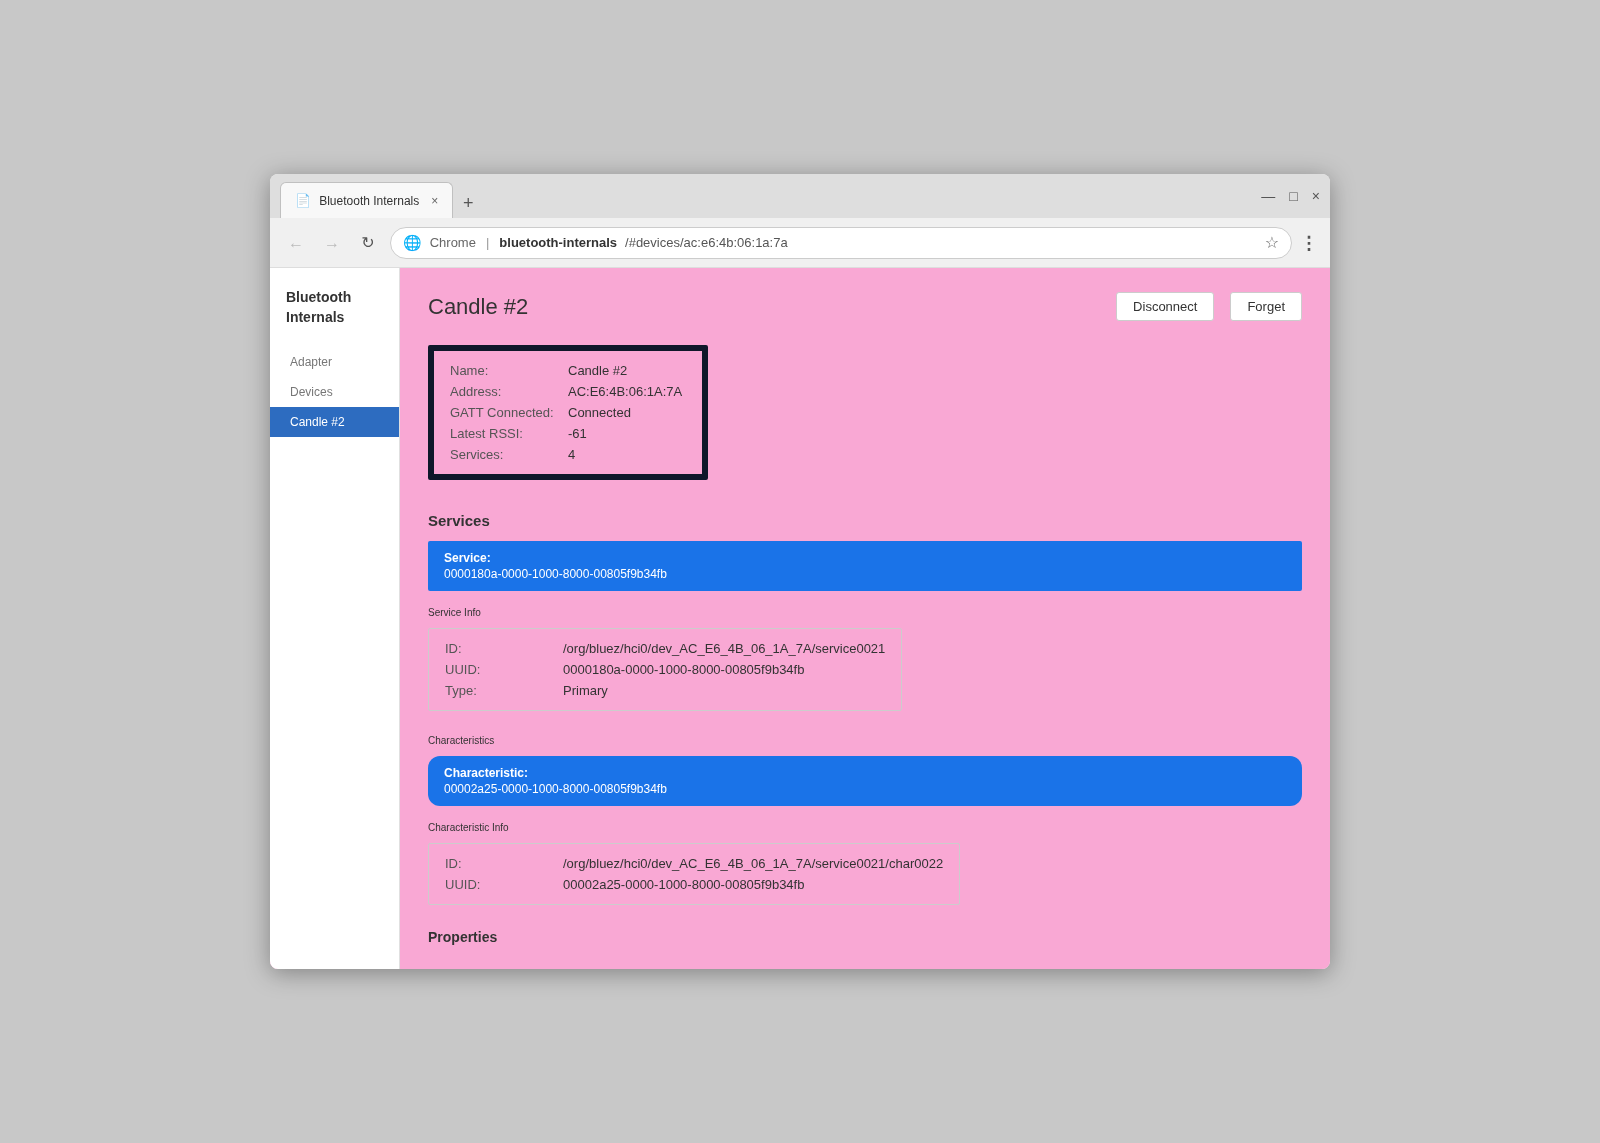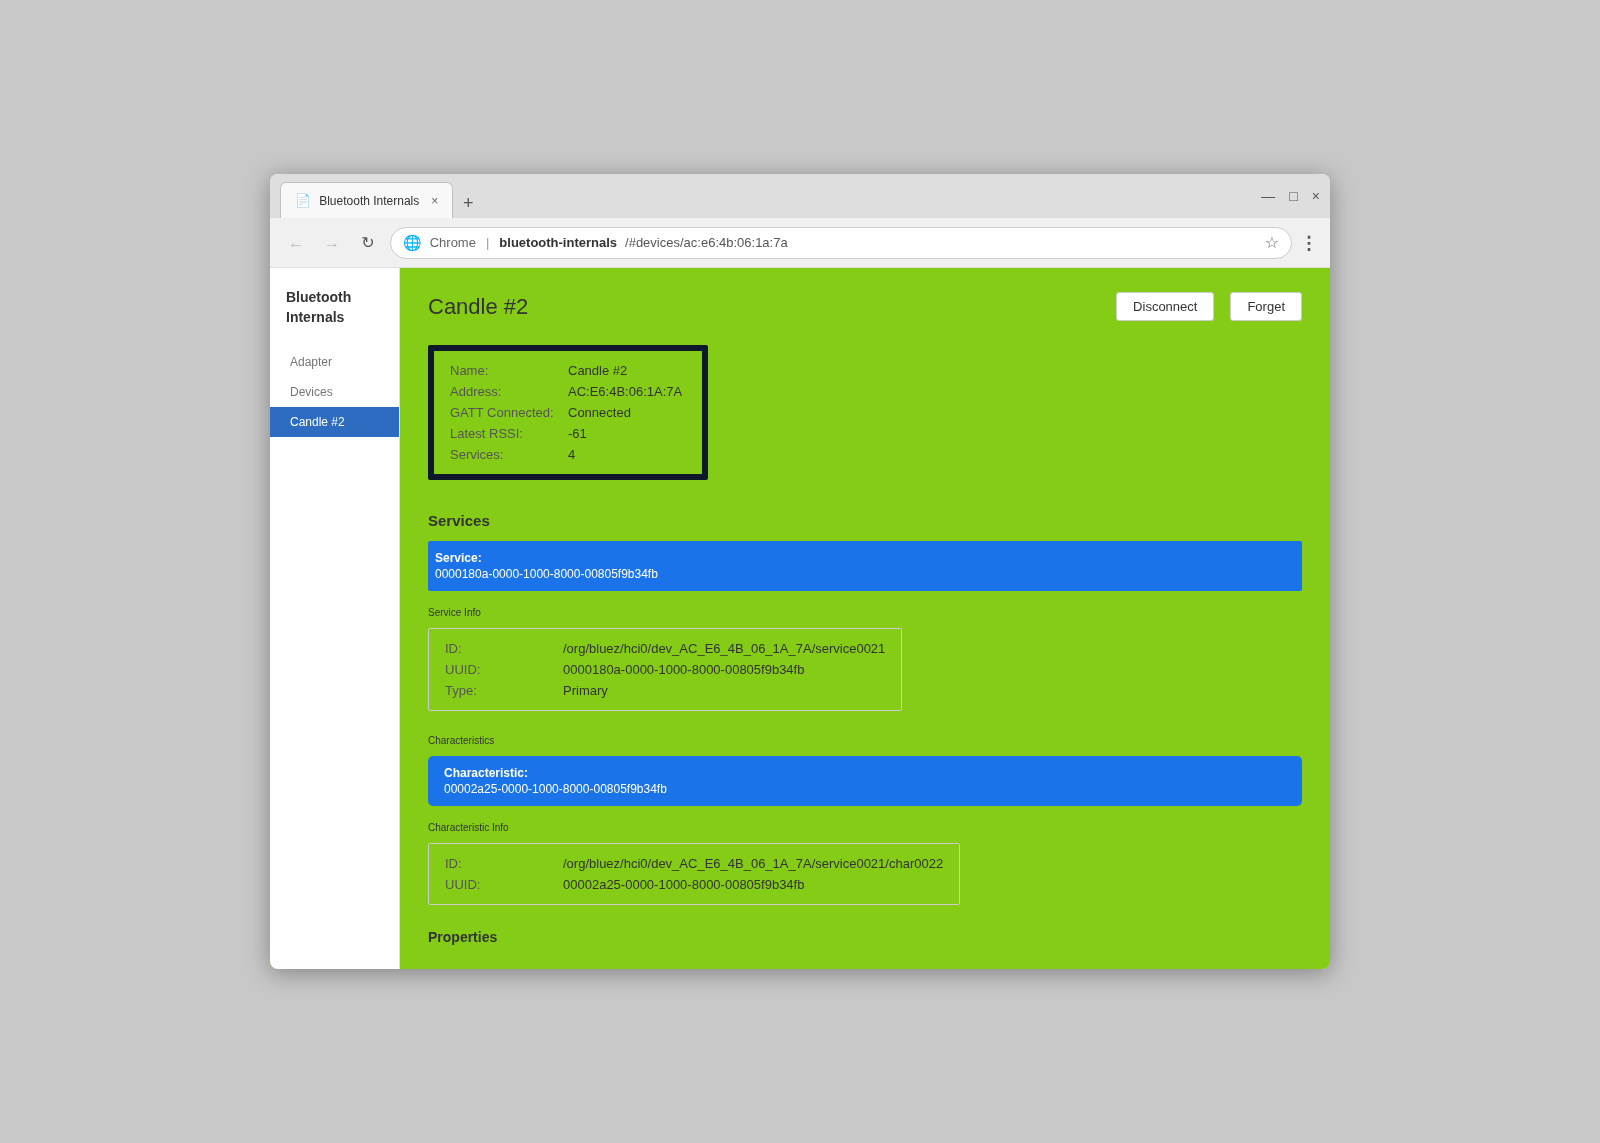--- a/index.html
+++ b/index.html
@@ -131,21 +131,21 @@
     }
     .url-menu {
       color: #555;
       font-size: 18px;
       cursor: pointer;
       font-weight: bold;
     }
 
     
     .page-body {
-      background: #84cc16;
+      background: #f9a8d4;
       display: flex;
       min-height: 700px;
     }
 
     
     .sidebar {
       width: 130px;
       background: #fff;
       border-right: 1px solid #e0e0e0;
       padding: 20px 0;
@@ -227,21 +227,21 @@
       gap: 8px;
     }
     .info-row:last-child { margin-bottom: 0; }
     .info-label { color: #555; min-width: 110px; }
     .info-value { color: #333; }
 
     
     .service-bar {
       background: #1a73e8;
       color: #fff;
-      padding: 10px 7px;
+      padding: 10px 16px;
       border-radius: 2px;
       margin-bottom: 16px;
       cursor: pointer;
     }
     .service-bar-label {
       font-size: 12px;
       font-weight: bold;
       margin-bottom: 2px;
     }
     .service-bar-uuid {
@@ -265,21 +265,21 @@
       color: #333;
       margin-bottom: 10px;
       margin-top: 8px;
     }
 
     
     .char-bar {
       background: #1a73e8;
       color: #fff;
       padding: 10px 16px;
-      border-radius: 5px;
+      border-radius: 12px;
       margin-bottom: 16px;
       cursor: pointer;
     }
 
     .char-info-box {
       border: 1px solid #ccc;
       border-radius: 2px;
       padding: 12px 16px;
       margin-bottom: 16px;
       display: inline-block;

